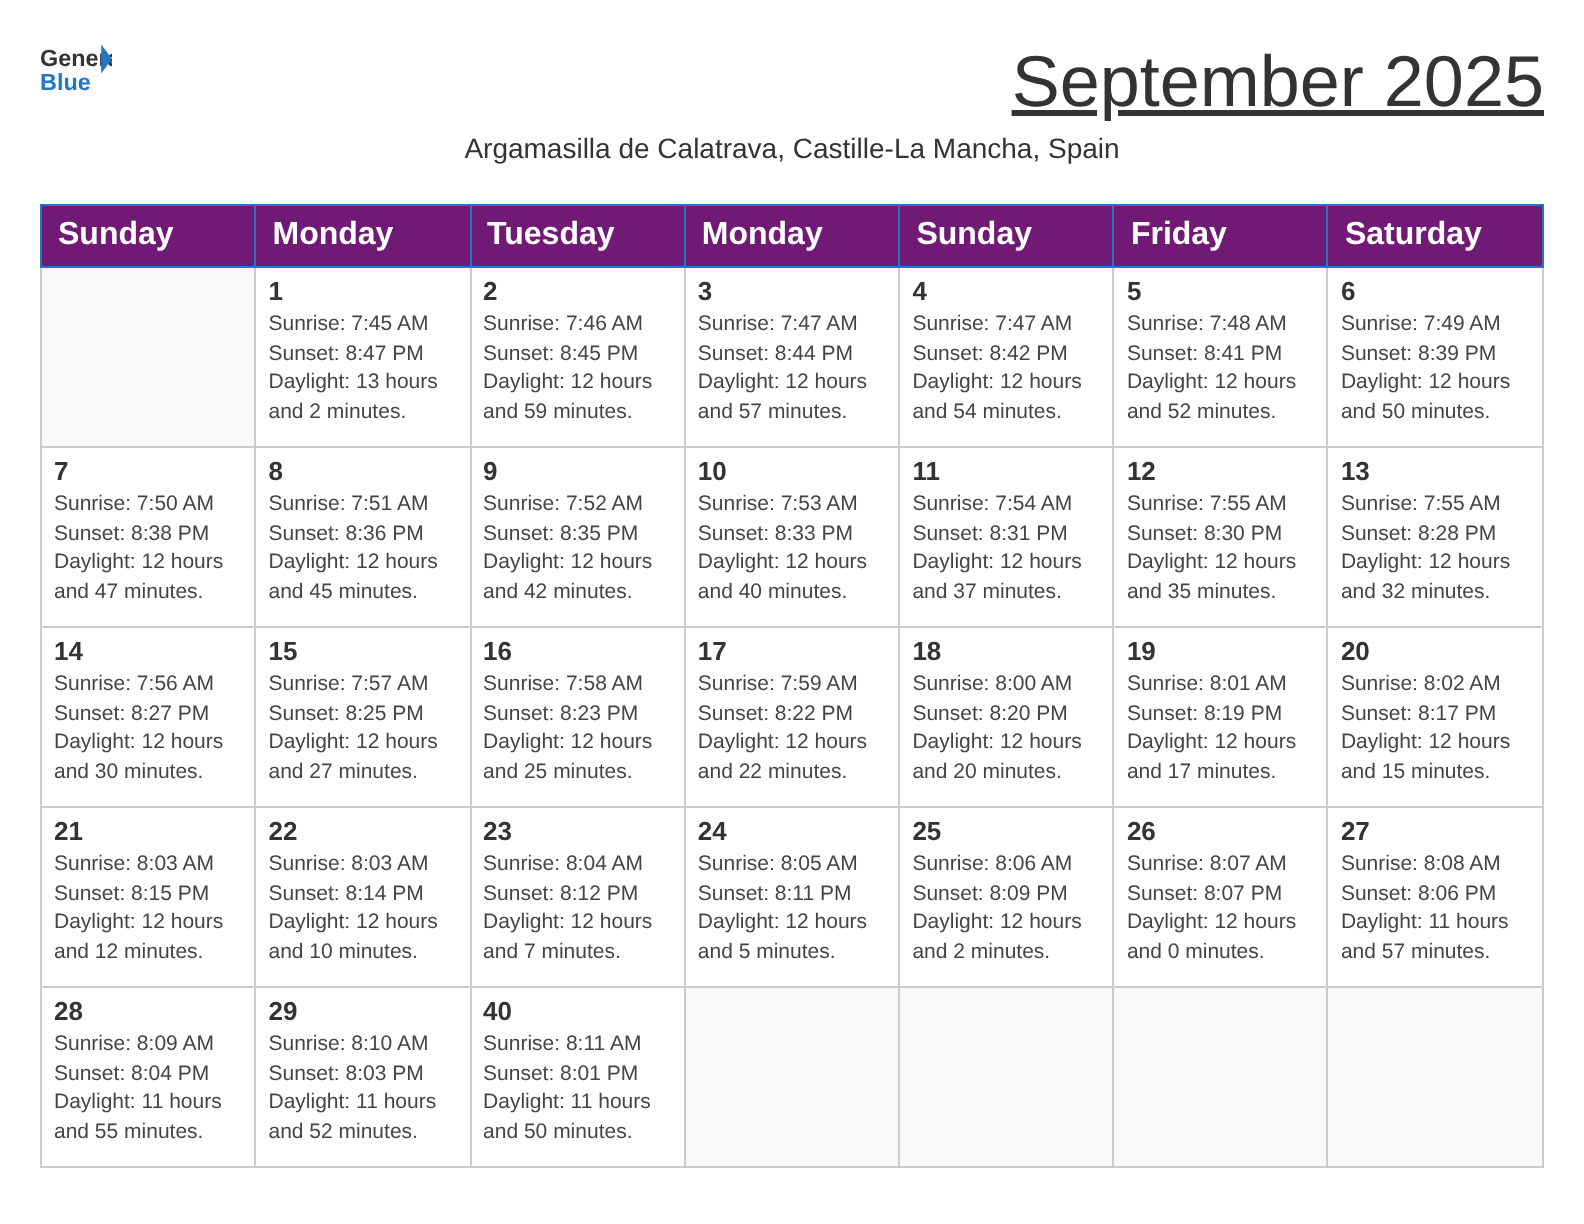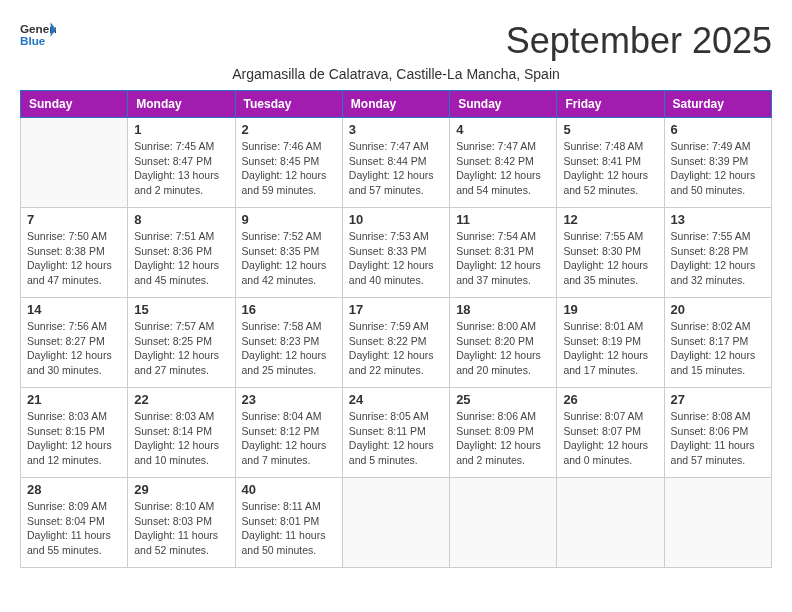--- a/index.html
+++ b/index.html
@@ -25,39 +25,40 @@
     .logo-icon {
       width: 36px;
       height: 28px;
       margin-right: 2px;
     }
     .month-title {
       font-size: 36px;
       color: #333;
       font-weight: normal;
       text-align: right;
+      text-decoration: underline;
     }
     .location-title {
       text-align: center;
       font-size: 14px;
       color: #333;
-      margin-bottom: 8px;
+      margin-bottom: 20px;
       font-weight: normal;
     }
     .calendar {
       width: 100%;
       border-collapse: collapse;
       font-size: 11px;
     }
     .calendar th {
-      background: #a21caf;
+      background: #701a75;
       color: #fff;
       text-align: left;
       padding: 6px 8px;
-      font-size: 12px;
+      font-size: 16px;
       border: 1px solid #2176c7;
     }
     .calendar td {
       border: 1px solid #ccc;
       vertical-align: top;
       padding: 4px 6px;
       width: 108px;
       height: 90px;
     }
     .day-number {

